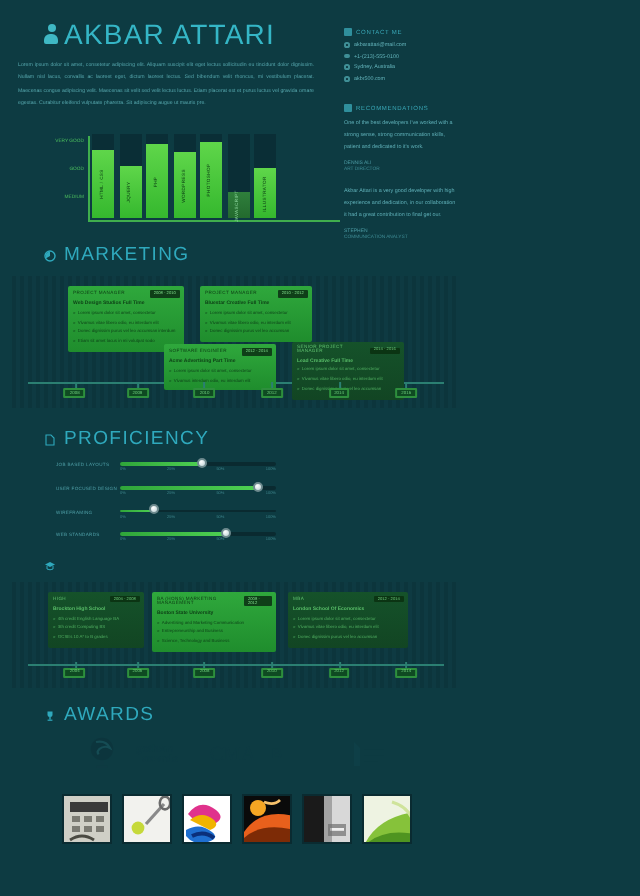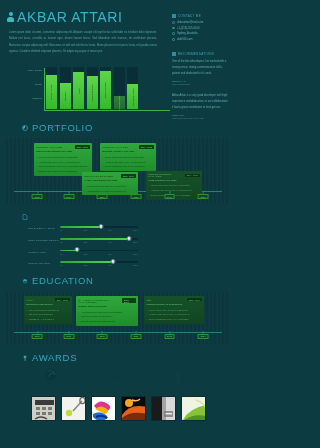--- a/index.html
+++ b/index.html
@@ -6,21 +6,21 @@
   body {
     width:236px; height:448px; overflow:hidden;
     background:#0d3b42;
     font-family:"Liberation Sans", sans-serif;
     color:#7fd4d8;
   }
   .page { width:236px; height:448px; position:relative; }
 
   
   .header { padding:9px 0 0 0; }
-  .hdr-row { display:flex; align-items:center; padding-left:7px; }
+  .hdr-row { display:flex; align-items:center; padding-left:22px; }
   .person-icon { width:7px; height:10px; margin-right:3px; position:relative; }
   .person-icon::before{content:"";position:absolute;top:0;left:1.5px;width:4px;height:4px;border-radius:50%;background:#3fb8c4;}
   .person-icon::after{content:"";position:absolute;top:4.5px;left:0;width:7px;height:5px;border-radius:3px 3px 1px 1px;background:#3fb8c4;}
   .name { font-size:14px; letter-spacing:.6px; color:#35b6c6; font-weight:400; font-family:"Liberation Sans", sans-serif; }
   .intro {
     width:148px; margin:5px 0 0 9px; font-size:2.6px; line-height:2.45;
     color:#56a7ad; text-align:justify;
   }
 
   
@@ -218,21 +218,21 @@
   </div>
 
   <div class="experience">
     <div class="sec-title">
       <span class="sec-ic">
         <svg viewBox="0 0 12 12" width="6" height="6">
             <circle cx="6" cy="6" r="5" fill="none" stroke="#2fa9bd" stroke-width="1.4"></circle>
             <path d="M6 6 L6 1.6 A4.4 4.4 0 0 0 2.2 8.2 Z" fill="#2fa9bd"></path>
           </svg>
       </span>
-      <span class="sec-name">PORTFOLIO</span>
+      <span class="sec-name">MARKETING</span>
     </div>
     <div class="tl-panel">
       <div class="tl-line"></div>
 
       <div class="card bright" style="left:28px;top:5px;width:58px;">
         <div class="card-top">
             <span class="card-role">PROJECT MANAGER</span>
             <span class="card-date">2008 - 2010</span>
           </div>
         <div class="card-sub">Web Design Studios Full Time</div>
@@ -309,20 +309,21 @@
     </div>
   </div>
 
   <div class="proficiency">
     <div class="sec-title">
       <span class="sec-ic">
         <svg viewBox="0 0 12 12" width="6" height="6">
             <path d="M2 1 h5 l3 3 v7 h-8 z" fill="none" stroke="#2fa9bd" stroke-width="1.1"></path>
           </svg>
       </span>
+      <span class="sec-name">PROFICIENCY</span>
     </div>
     <div class="prof-rows" id="prof-rows">
         <div class="prof-row">
           <div class="prof-lbl">JOB BASED LAYOUTS</div>
           <div class="slider-area">
             <div class="track">
               <div class="fill" style="width: 52%;"></div>
               <div class="knob" style="left: 52%;"></div>
             </div>
             <div class="ticks">
@@ -382,21 +383,20 @@
   </div>
 
   <div class="education">
     <div class="sec-title">
       <span class="sec-ic">
         <svg viewBox="0 0 12 12" width="6" height="6">
             <path d="M1 4.5 L6 2 L11 4.5 L6 7 Z" fill="#2fa9bd"></path>
             <path d="M3 6 v3 q3 1.6 6 0 v-3" fill="none" stroke="#2fa9bd" stroke-width="1"></path>
           </svg>
       </span>
-      <span class="sec-name">EDUCATION</span>
     </div>
     <div class="edu-panel">
       <div class="edu-line"></div>
 
       <div class="card dark" style="left:18px;top:5px;width:48px;">
         <div class="card-top">
             <span class="card-role">HIGH</span>
             <span class="card-date">2004 - 2008</span>
           </div>
         <div class="card-sub">Brockton High School</div>

